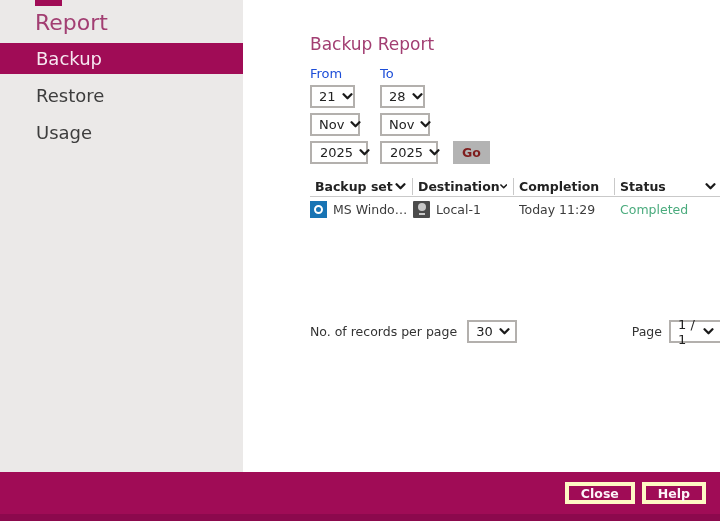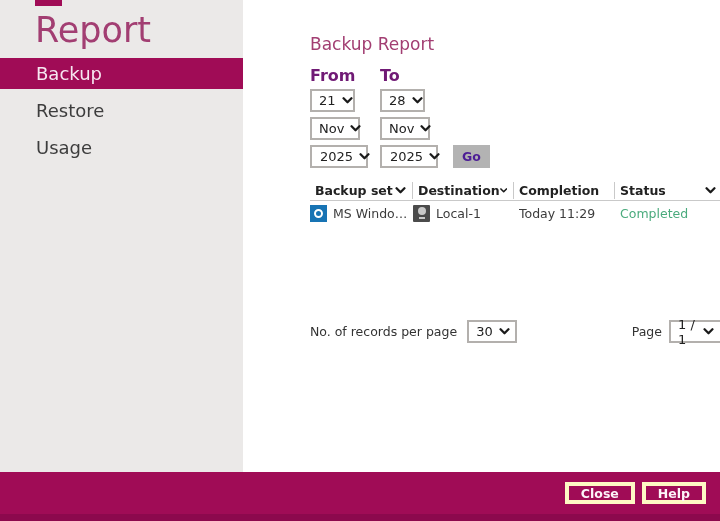--- a/index.html
+++ b/index.html
@@ -3,38 +3,38 @@
 <meta charset="utf-8">
 <style>
   * { margin:0; padding:0; box-sizing:border-box; }
   html,body { width:720px; height:521px; }
   body { font-family:"DejaVu Sans","Liberation Sans",sans-serif; background:#fff; }
   .app { position:relative; width:720px; height:521px; overflow:hidden; background:#fff; }
 
   
   .sidebar { position:absolute; left:0; top:0; width:243px; height:472px; background:#ebe9e8; }
   .logo-mark { position:absolute; left:35px; top:0; width:27px; height:6px; background:#a00c56; }
-  .sidebar-title { margin:10px 0 0 35px; font-size:35px; font-weight:400; color:#a23e72; }
+  .sidebar-title { margin:10px 0 0 35px; font-size:22px; font-weight:400; color:#a23e72; }
   .sidebar-menu { margin-top:8px; }
   .menu-item { height:31px; line-height:31px; padding-left:36px; font-size:18px; color:#3d3d3d; margin-bottom:6px; cursor:pointer; }
   .menu-item.selected { background:#a00c56; color:#f6e7f0; }
 
   
   .main { position:absolute; left:243px; top:0; width:477px; height:352px; background:#fff; padding:0 30px 0 35px;margin-left:32px; }
   .page-heading { margin-top:34px; font-size:17px; font-weight:400; color:#a23e72; }
 
   .filter-row { margin-top:12px; display:flex; align-items:flex-end; }
   .filter-group { display:flex; flex-direction:column; }
-  .filter-label { font-size:16px; font-weight:700; color:#701a75; margin-bottom:4px; }
+  .filter-label { font-size:13px; font-weight:400; color:#1d4ed8; margin-bottom:4px; }
   .select-row { display:flex; gap:5px;flex-direction:column; }
   .select { display:flex; align-items:center; justify-content:space-between; background:#fff; border:2px solid #b3b0ad; height:23px; padding:0 6px 0 7px; font-size:13px; color:#222; cursor:pointer; }
   .select .chev { flex:0 0 auto; margin-left:6px; }
   .sel-day { width:45px; } .sel-month { width:50px; } .sel-year { width:58px;padding-left:8px; }
   .to-group { margin-left:12px; }
-  .go-button { margin-left:15px; width:37px; height:23px; background:#b3b3b3; border:none; font-family:inherit; font-size:12.5px; font-weight:700; color:#4c1d95; cursor:pointer; }
+  .go-button { margin-left:15px; width:37px; height:23px; background:#b3b3b3; border:none; font-family:inherit; font-size:12.5px; font-weight:700; color:#7f1d1d; cursor:pointer; }
 
   
   .report-table { margin-top:12px; width:412px; }
   .thead { display:flex; height:21px; border-bottom:1px solid #c9c9c9; align-items:center; }
   .th { display:flex; align-items:center; justify-content:space-between; height:17px; padding:0 6px 0 5px; font-size:12.5px; font-weight:700; color:#222; cursor:pointer; }
   .th.sep { border-right:1px solid #c9c9c9; }
   .col-0 { width:103px; } .col-1 { width:101px; } .col-2 { width:101px; } .col-3 { width:107px; }
   .trow { display:flex; height:24px; align-items:center; font-size:12.5px; color:#3c3c3c; }
   .td { display:flex; align-items:center; padding-left:5px; overflow:hidden; white-space:nowrap; }
   .td .cell-text { overflow:hidden; text-overflow:ellipsis; white-space:nowrap; }

